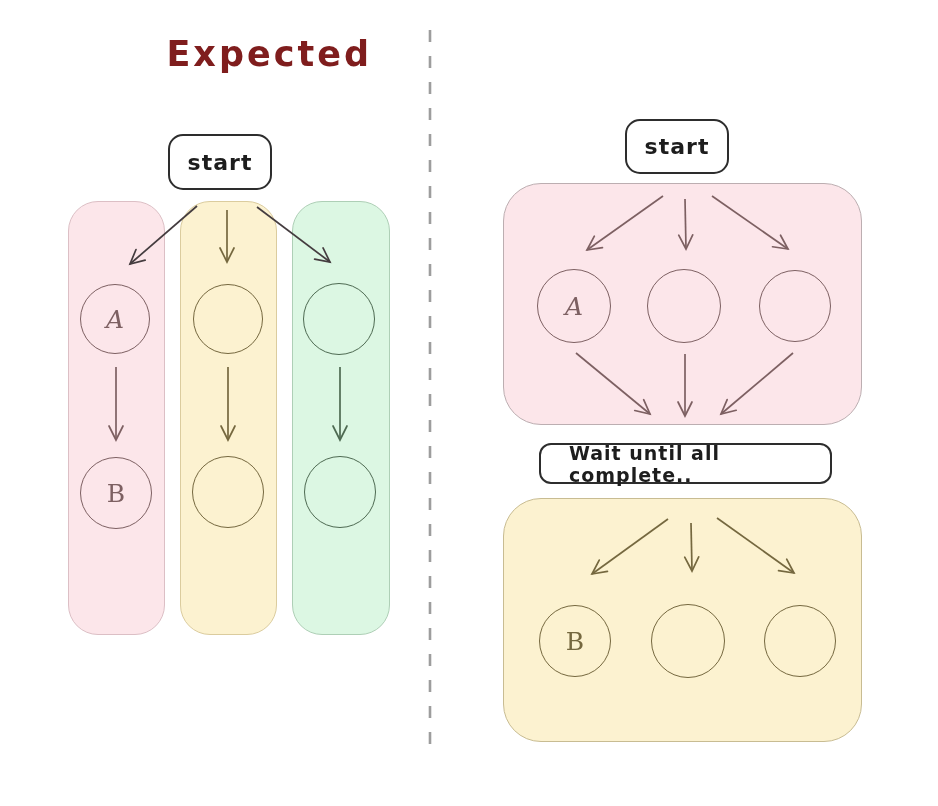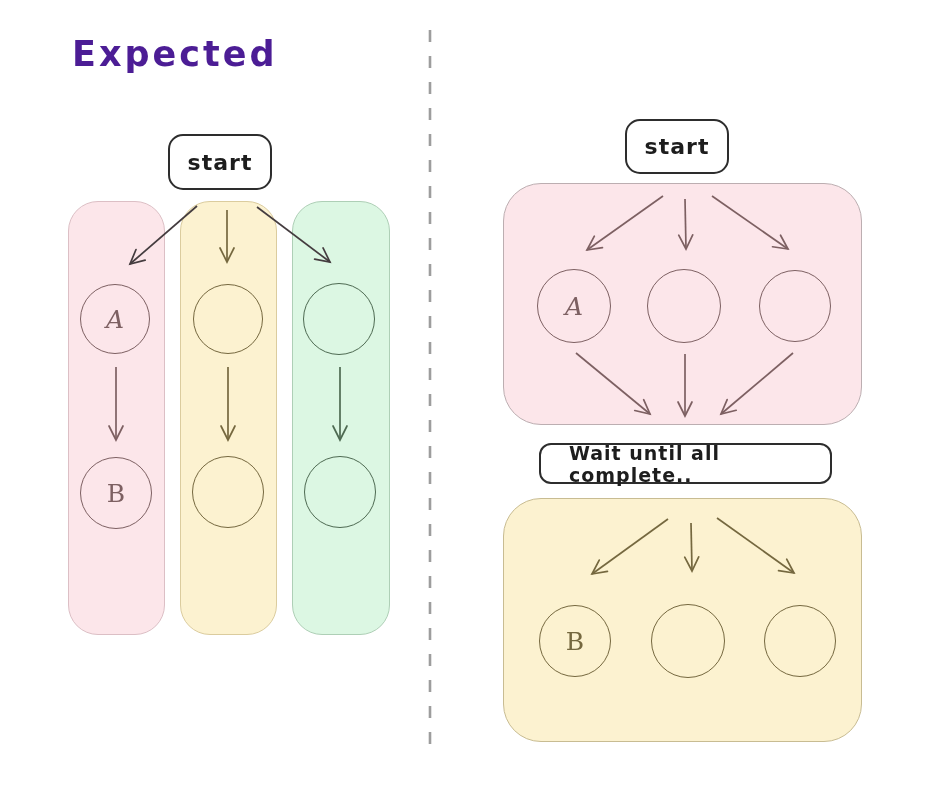--- a/index.html
+++ b/index.html
@@ -2,22 +2,22 @@
 <html><head>
 <meta charset="utf-8">
 <style>
   html,body{margin:0;padding:0;background:#ffffff;}
   .canvas{
     position:relative;width:938px;height:806px;background:#ffffff;overflow:hidden;
     font-family:"DejaVu Sans",sans-serif;
   }
   .layer-svg{position:absolute;left:0;top:0;z-index:2;}
   .title{
-    position:absolute;z-index:3;width:300px;text-align:left;
-    font-size:35px;font-weight:bold;letter-spacing:3px;color:#4c1d95;
+    position:absolute;z-index:3;width:300px;text-align:right;
+    font-size:35px;font-weight:bold;letter-spacing:3px;color:#7f1d1d;
   }
   .title.expected{left:72px;top:34px;}
   .title.actual{left:526px;top:22px;}
   .col{
     position:absolute;z-index:1;width:97px;height:434px;top:201px;border-radius:30px;
     border:1.5px solid;box-sizing:border-box;
   }
   .col.pink{left:68px;background:#fce6ea;border-color:#dcbfc5;}
   .col.yellow{left:180px;background:#fcf2d0;border-color:#dbcc9e;}
   .col.green{left:292px;width:98px;background:#dcf7e3;border-color:#aecfb6;}

